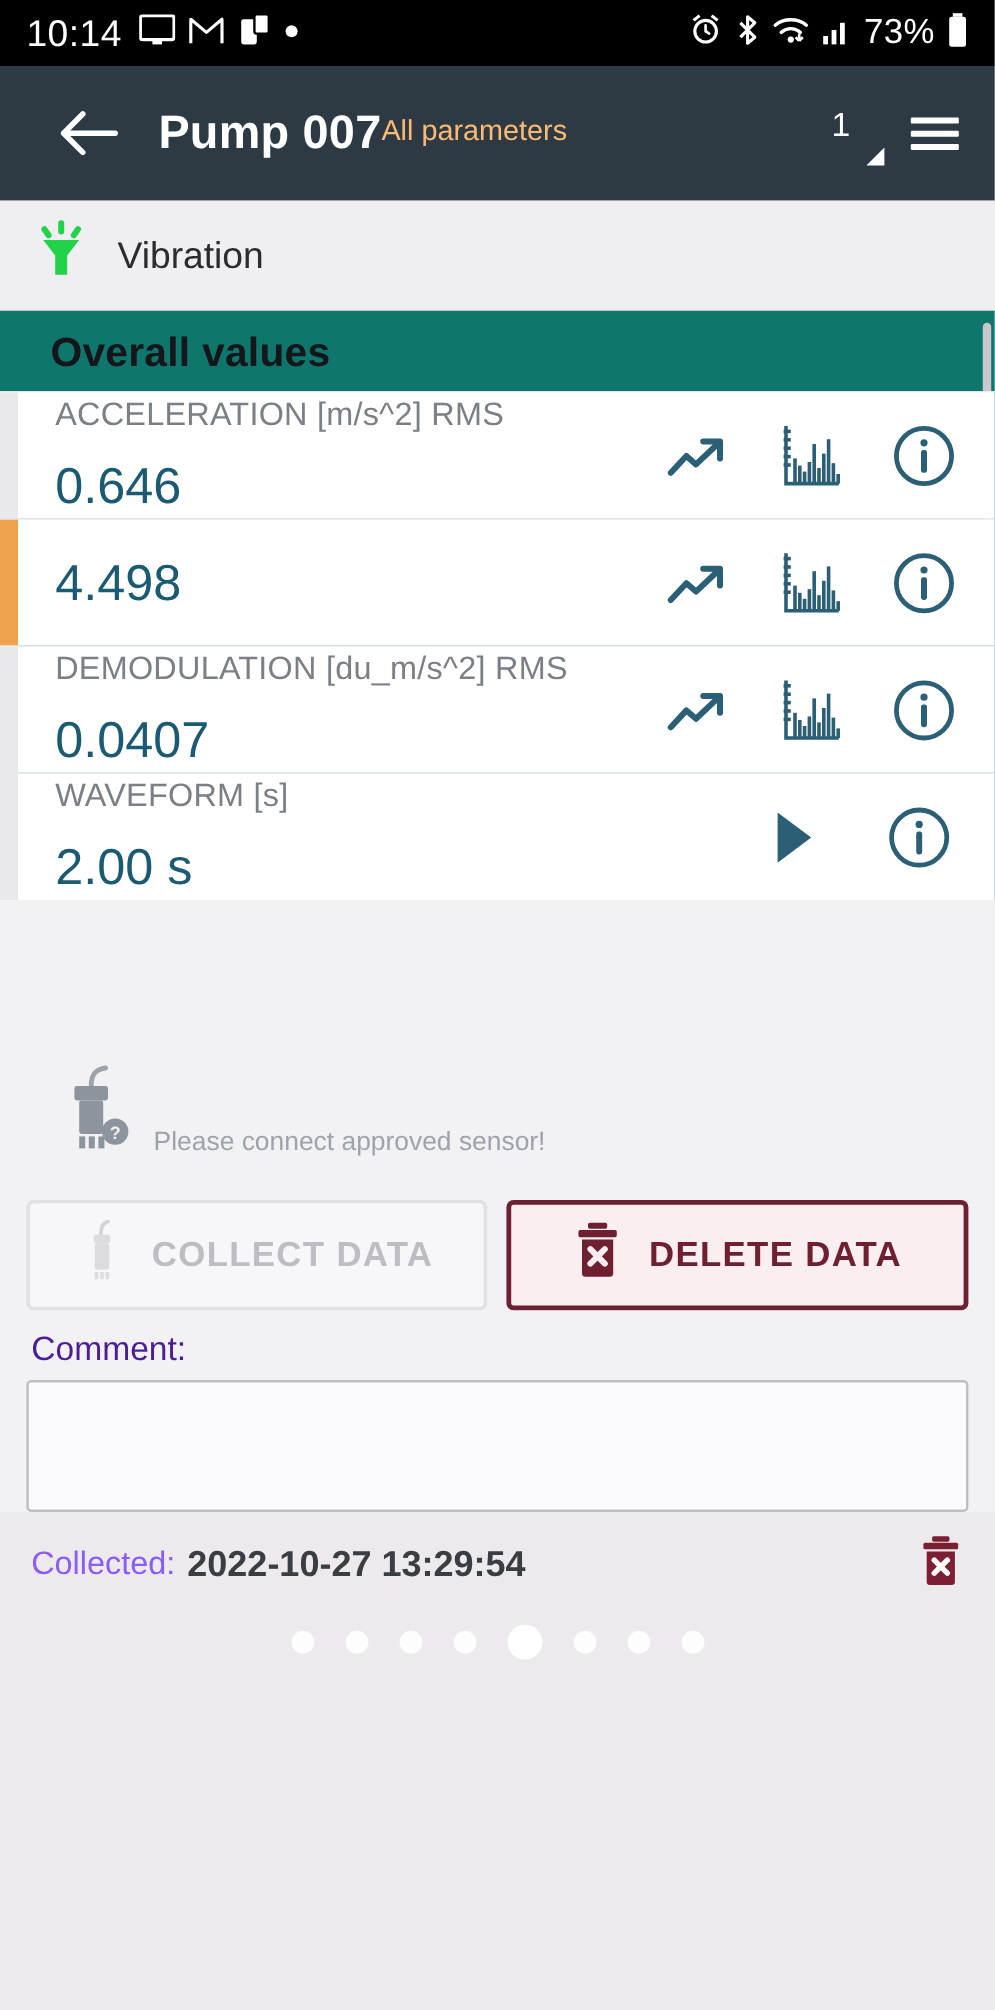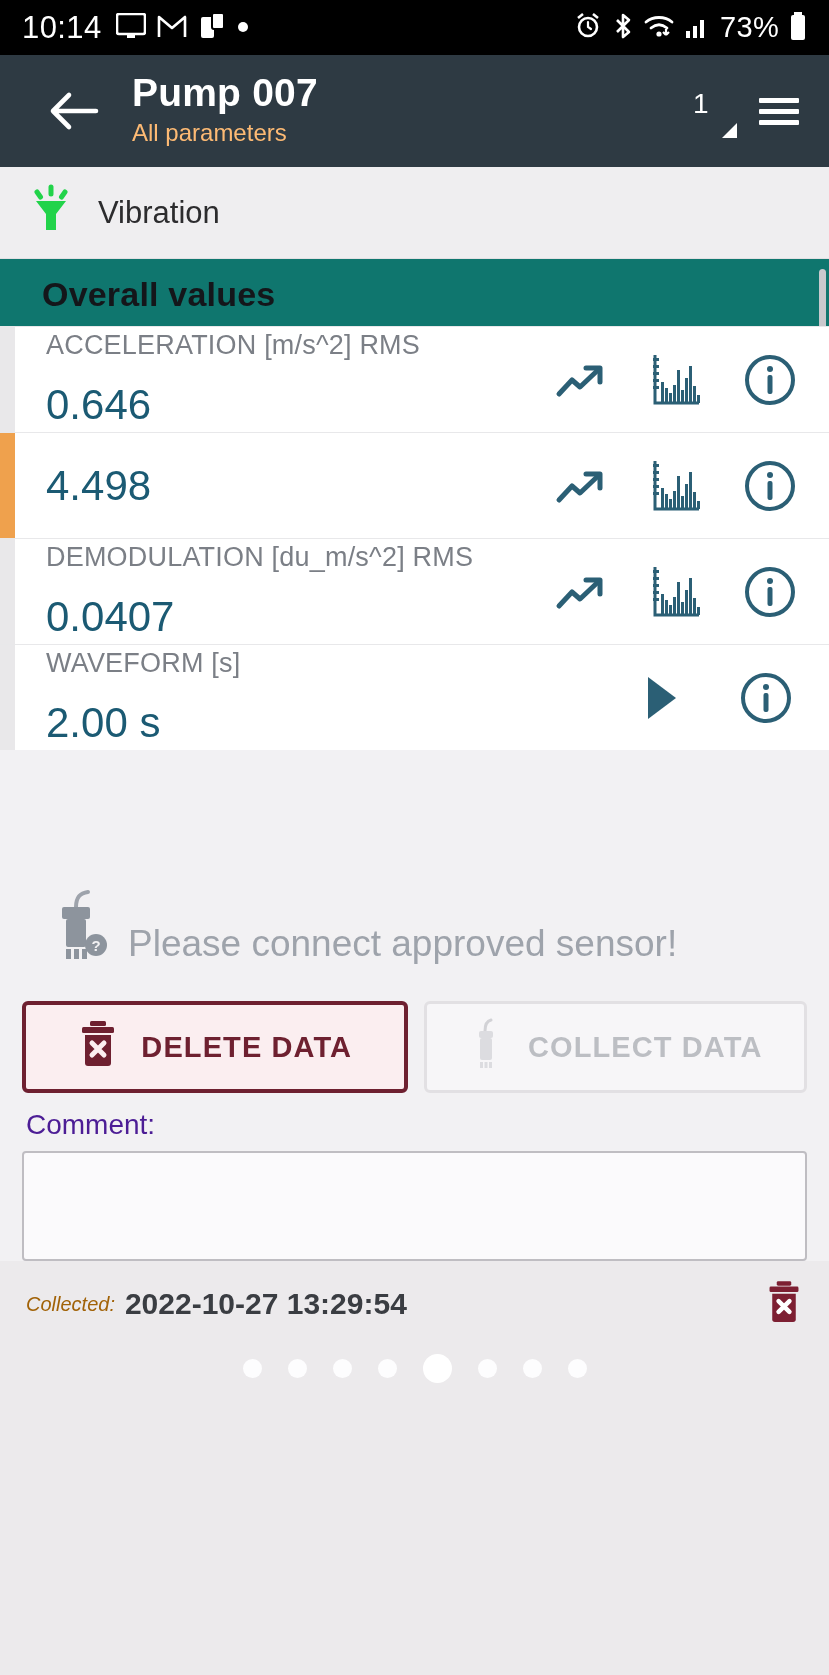--- a/index.html
+++ b/index.html
@@ -23,21 +23,21 @@
   .sb-batt { font-size: 29px; font-weight: 400; letter-spacing: 0.3px; }
   .ic { display: inline-block; }
 
   
   .appbar {
     flex: 0 0 112px; background: #2e3a43; color: #fff;
     display: flex; align-items: center; padding: 0 26px 0 48px;
     position: relative;
   }
   .back-arrow { width: 52px; height: 42px; flex: 0 0 auto; margin-right: 32px; }
-  .titles { display: flex; flex-direction: column; justify-content: center; }
+  .titles { display: flex; justify-content: center; }
   .title-main { font-size: 39px; font-weight: 700; line-height: 1.05; letter-spacing: 0.2px; }
   .title-sub { font-size: 24px; color: #fdba74; line-height: 1.3; margin-top: 3px; }
   .appbar-right { margin-left: auto; display: flex; align-items: center; gap: 20px; }
   .count-box { position: relative; width: 60px; height: 58px; }
   .count-num { font-size: 28px; position: absolute; left: 14px; top: 6px; }
   .count-tri {
     position: absolute; right: 2px; bottom: 2px;
     width: 0; height: 0; border-left: 15px solid transparent;
     border-bottom: 15px solid #ffffff;
   }
@@ -78,21 +78,21 @@
   .row-value { font-size: 42px; color: #1b5a73; font-weight: 400; line-height: 1.15; margin-top: 2px; }
   .row-icons { display: flex; align-items: center; gap: 36px; padding-right: 8px; }
   .icon-btn { width: 58px; height: 58px; display: flex; align-items: center; justify-content: center; }
 
   
   .spacer { flex: 1 1 auto; background: #f2f1f3; position: relative; }
   .notice {
     position: absolute; left: 46px; bottom: 26px;
     display: flex; align-items: flex-end; gap: 12px;
   }
-  .notice-text { font-size: 37px; color: #9ea3ab; padding-bottom: 10px; }
+  .notice-text { font-size: 22px; color: #9ea3ab; padding-bottom: 10px; }
 
   
   .buttons { display: flex; gap: 16px; padding: 0 22px; background: #f2f1f3; flex: 0 0 auto; }
   .btn {
     flex: 1 1 0; height: 92px; display: flex; align-items: center; justify-content: center;
     gap: 22px; border-radius: 6px; font-size: 29px; font-weight: 700; letter-spacing: 1.1px;
   }
   .btn-delete { border: 4px solid #6e2030; background: #fbeef0; color: #6e2030; }
   .btn-collect { border: 3px solid #e2e0e3; background: #f7f6f8; color: #bcbec3; }
 
@@ -102,21 +102,21 @@
   .comment-box {
     margin-top: 10px; height: 110px; background: #fbfafc;
     border: 2px solid #bfbdc2; border-radius: 4px;
   }
 
   
   .footer {
     flex: 0 0 auto; background: #eceaec; display: flex; align-items: center;
     padding: 18px 26px 10px 26px;
   }
-  .collected-label { font-size: 20px; color: #a16207; font-style: italic; }
+  .collected-label { font-size: 27px; color: #8b5cf6; }
   .collected-value { font-size: 30px; color: #3a3d42; font-weight: 700; margin-left: 10px; }
   .footer-trash { margin-left: auto; }
 
   
   .dots { flex: 0 0 58px; background: #eceaec; display: flex; align-items: center; justify-content: center; gap: 26px; }
   .dot { width: 19px; height: 19px; border-radius: 50%; background: #fdfdfe; }
   .dot.active { width: 29px; height: 29px; background: #ffffff; }
 </style>
 </head>
 <body>
@@ -401,44 +401,44 @@
           <rect x="36" y="64" width="5" height="10" fill="#8d949d"></rect>
           <circle cx="50" cy="60" r="11" fill="#8d949d"></circle>
           <text x="50" y="66" font-size="15" fill="#f2f1f3" text-anchor="middle" font-family="Liberation Sans, sans-serif" font-weight="bold">?</text>
         </svg>
       </span>
       <span class="notice-text">Please connect approved sensor!</span>
     </div>
   </div>
 
   <div class="buttons">
-    <div class="btn btn-delete">
-      <span>
-        <svg width="42" height="50" viewBox="0 0 42 50">
-          <rect x="13" y="2" width="16" height="5" rx="1.5" fill="#6e2030"></rect>
-          <rect x="5" y="8" width="32" height="6" rx="1.5" fill="#6e2030"></rect>
-          <path d="M8 16h26v28a3 3 0 0 1-3 3H11a3 3 0 0 1-3-3z" fill="#6e2030"></path>
-          <path d="M15 24l12 12M27 24L15 36" stroke="#fbeef0" stroke-width="5" stroke-linecap="round"></path>
-        </svg>
-      </span>
-      <span>DELETE DATA</span>
-    </div>
     <div class="btn btn-collect">
       <span>
         <svg width="38" height="54" viewBox="0 0 38 54">
           <path d="M17 14c0-7 2-10 6-11" stroke="#d2d2d6" stroke-width="3" fill="none" stroke-linecap="round"></path>
           <rect x="11" y="14" width="14" height="7" rx="2" fill="#dcdce0"></rect>
           <rect x="12" y="21" width="12" height="22" rx="2" fill="#dcdce0"></rect>
           <rect x="12" y="45" width="3" height="6" fill="#dcdce0"></rect>
           <rect x="16.5" y="45" width="3" height="6" fill="#dcdce0"></rect>
           <rect x="21" y="45" width="3" height="6" fill="#dcdce0"></rect>
         </svg>
       </span>
       <span>COLLECT DATA</span>
     </div>
+    <div class="btn btn-delete">
+      <span>
+        <svg width="42" height="50" viewBox="0 0 42 50">
+          <rect x="13" y="2" width="16" height="5" rx="1.5" fill="#6e2030"></rect>
+          <rect x="5" y="8" width="32" height="6" rx="1.5" fill="#6e2030"></rect>
+          <path d="M8 16h26v28a3 3 0 0 1-3 3H11a3 3 0 0 1-3-3z" fill="#6e2030"></path>
+          <path d="M15 24l12 12M27 24L15 36" stroke="#fbeef0" stroke-width="5" stroke-linecap="round"></path>
+        </svg>
+      </span>
+      <span>DELETE DATA</span>
+    </div>
   </div>
 
   <div class="comment-wrap">
     <div class="comment-label">Comment:</div>
     <div class="comment-box"></div>
   </div>
 
   <div class="footer">
     <span class="collected-label">Collected:</span>
     <span class="collected-value">2022-10-27 13:29:54</span>

